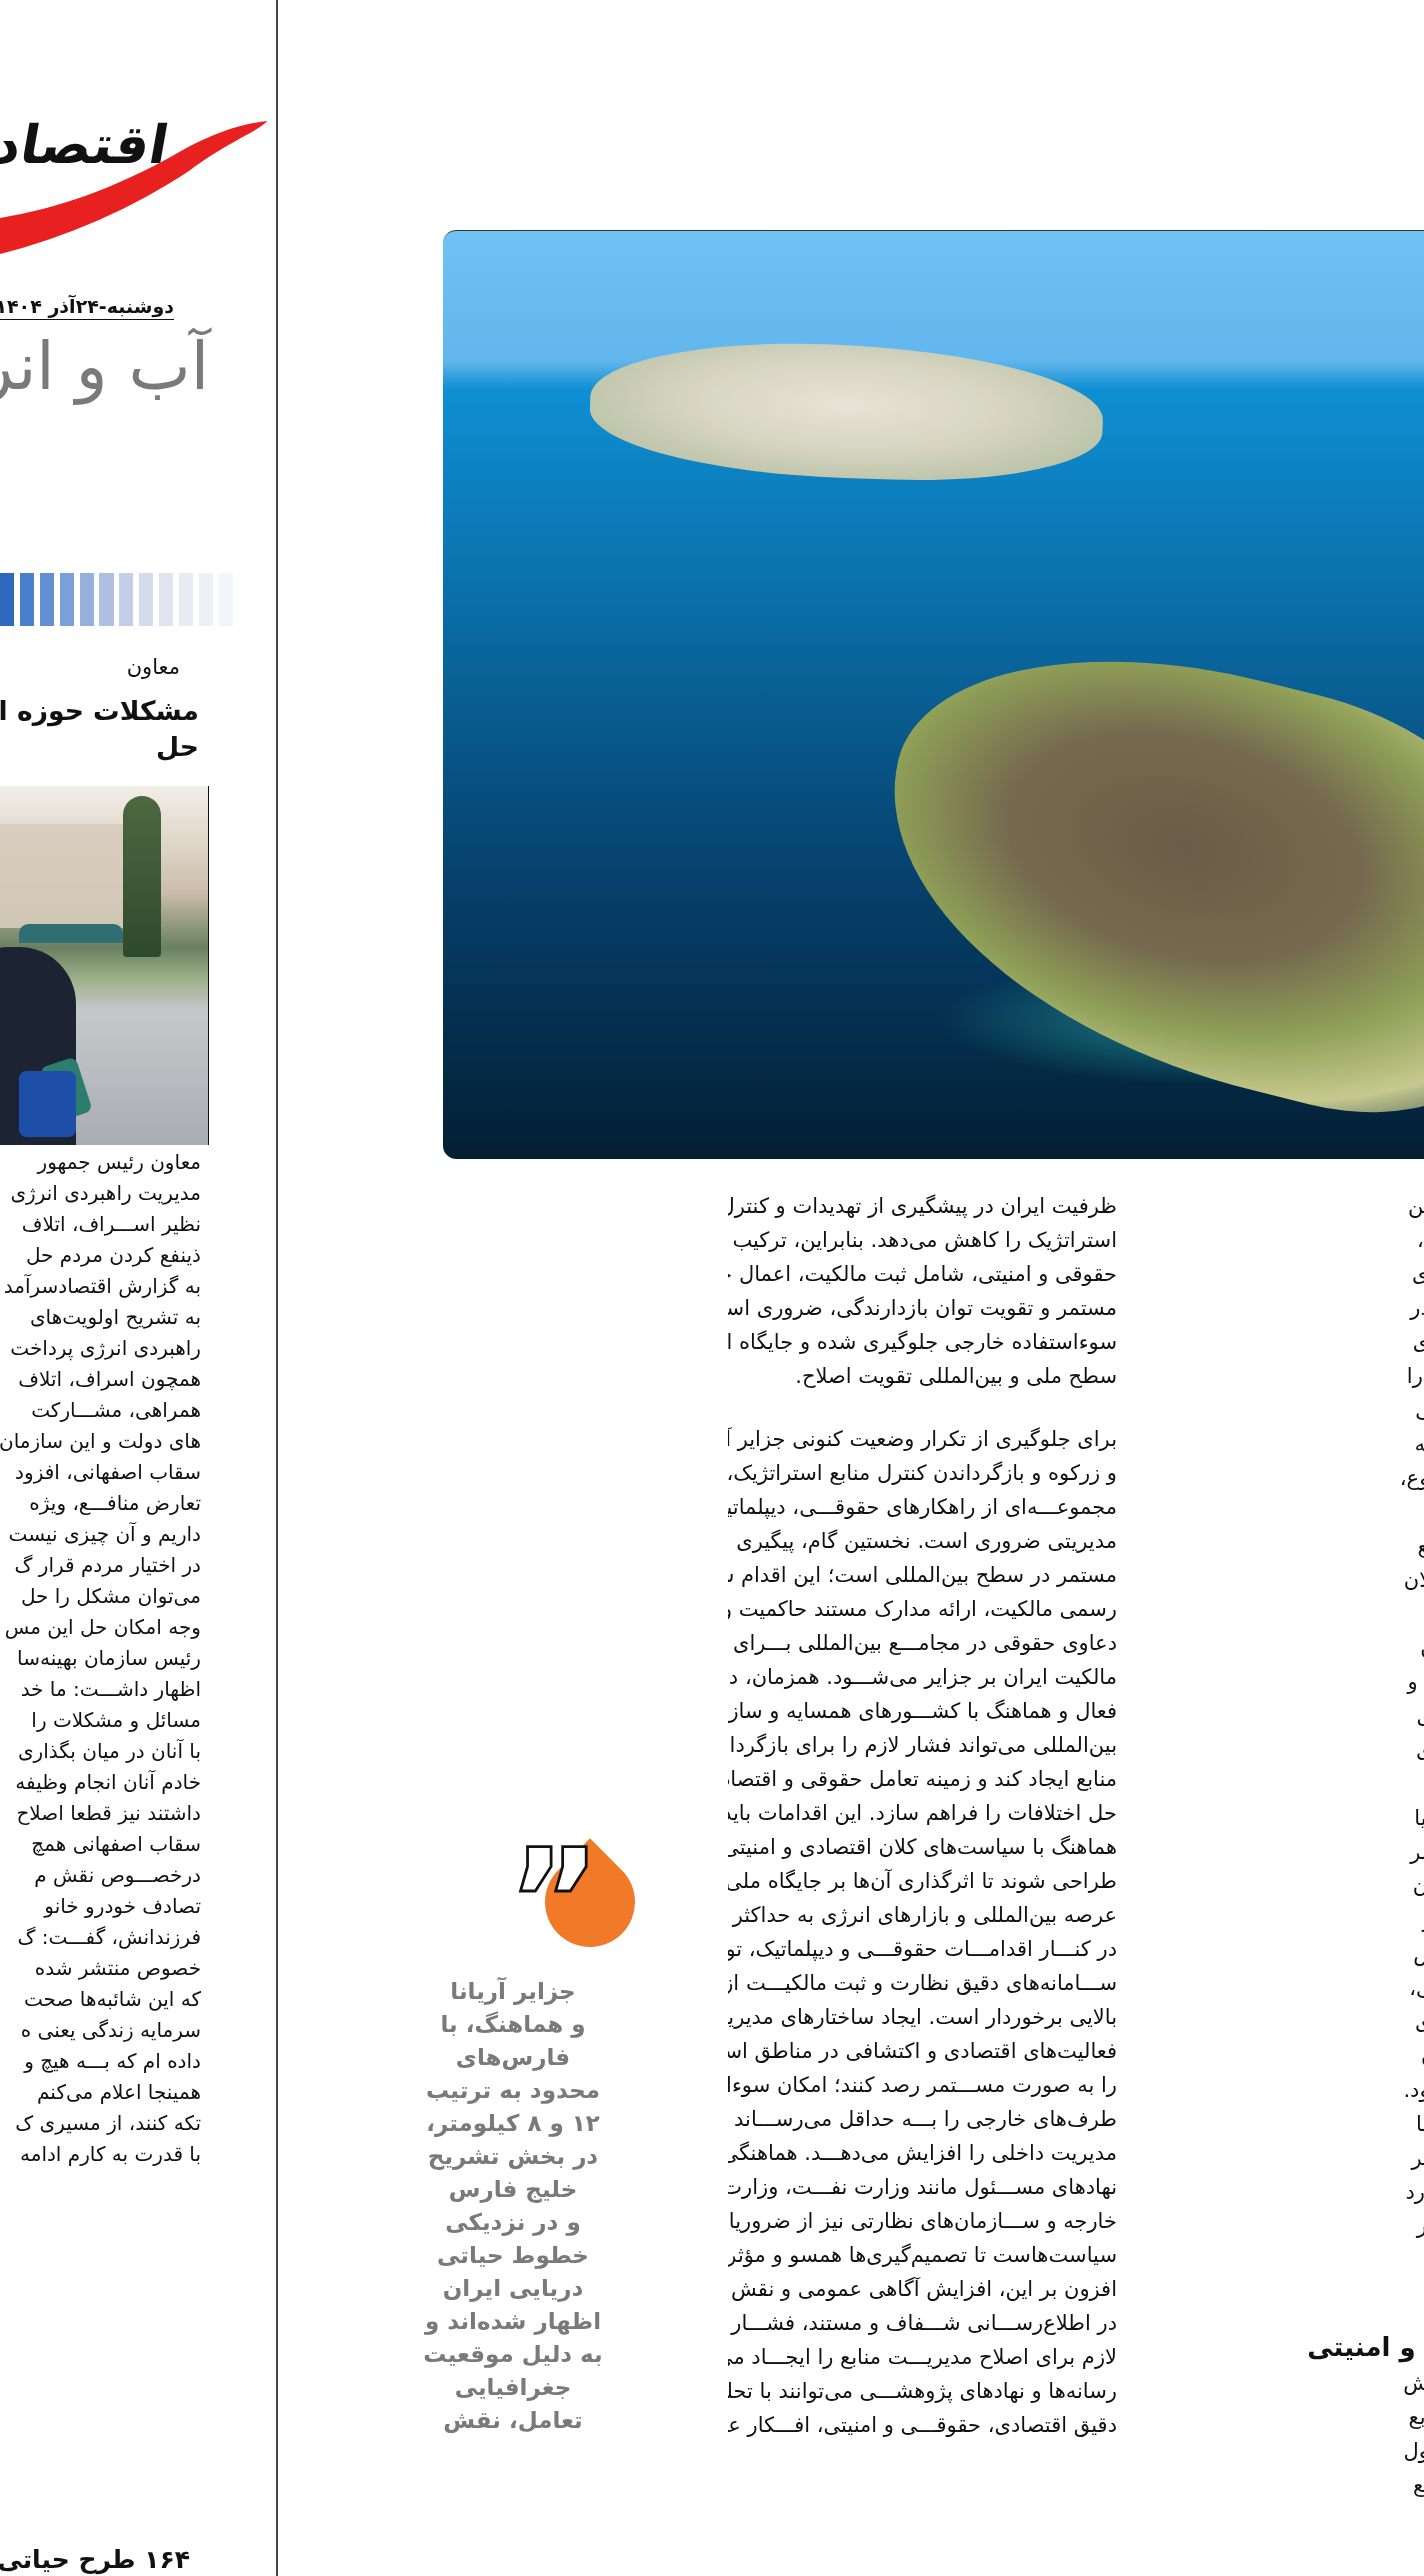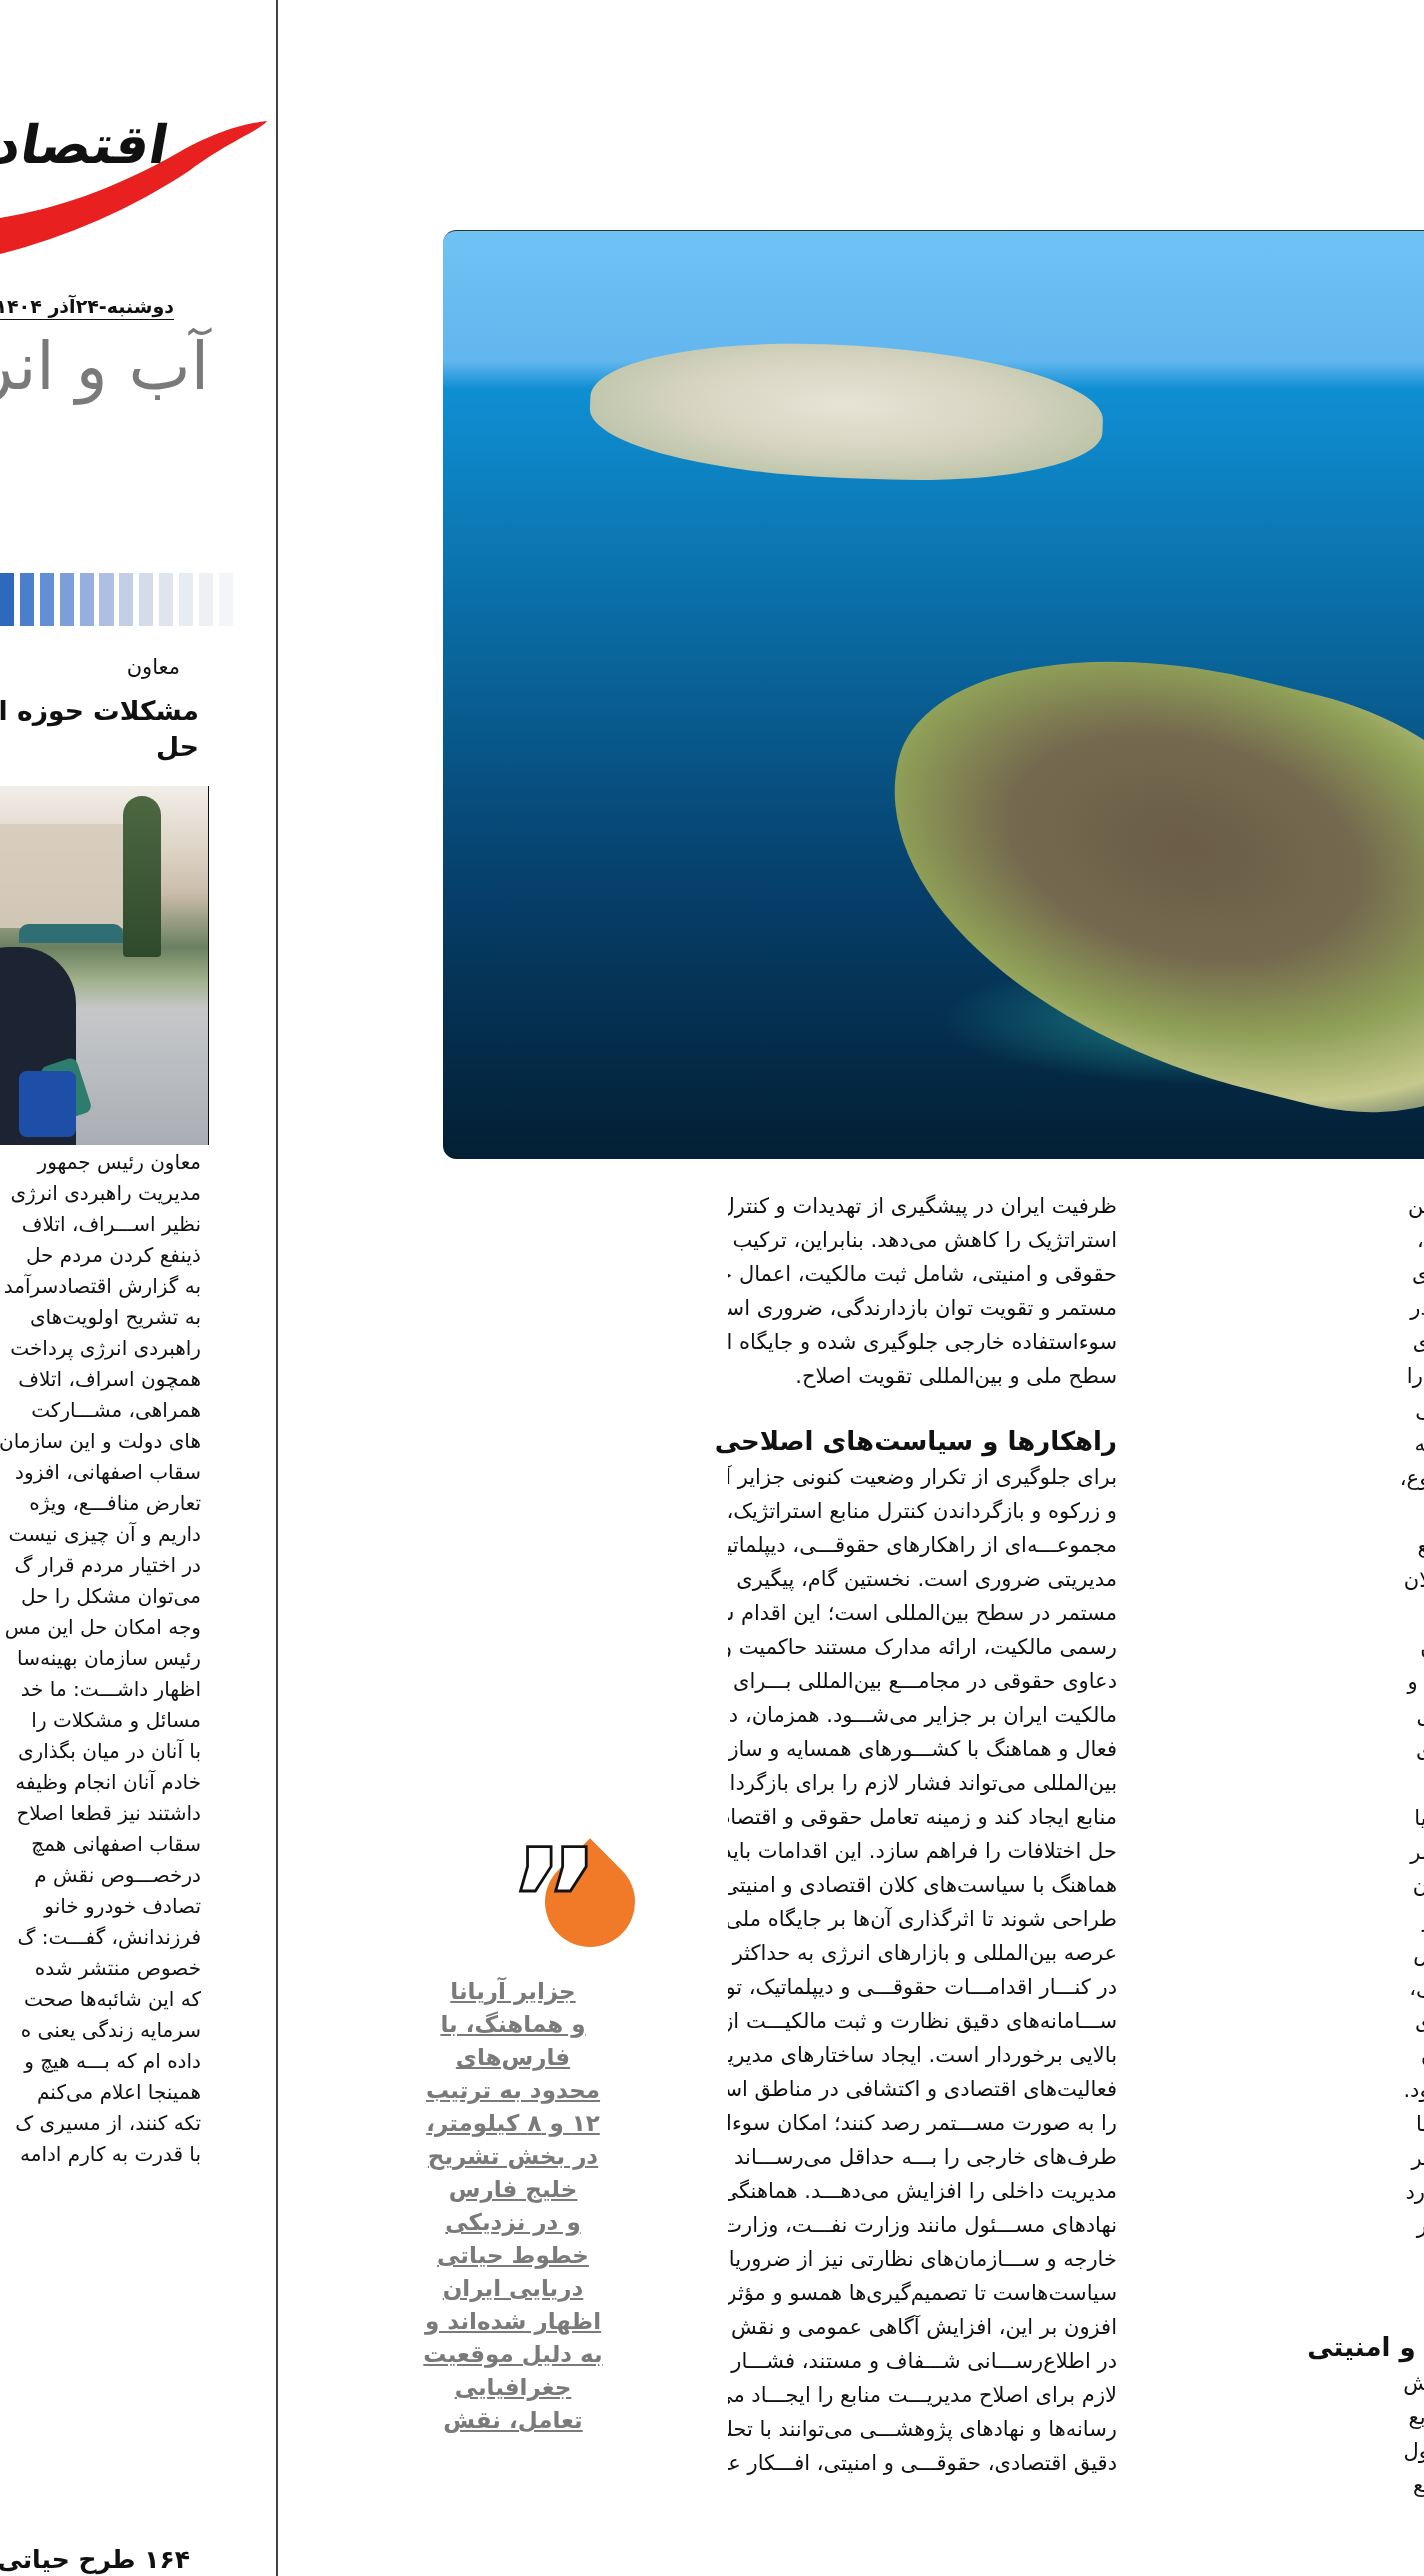--- a/index.html
+++ b/index.html
@@ -47,21 +47,21 @@
     
     .main-col { position: absolute; direction: rtl; font-size: 21px; line-height: 34px; color: #111; }
     .main-col p { white-space: nowrap; overflow: hidden; text-align: right; }
     .main-col h3 { font-size: 26px; font-weight: bold; text-align: center; line-height: 38px; white-space: nowrap; }
 
     
     .pull-quote { position: absolute; left: 479px; top: 1852px; width: 152px; height: 104px; }
     .pq-blob { position: absolute; left: 66px; top: 4.7px; width: 90px; height: 90px; background: #f07a28; border-radius: 0 50% 50% 50%; transform: rotate(45deg); }
     .pq-mark { position: absolute; left: 28.5px; top: -21px; font-size: 142px; font-weight: bold; color: #fff; -webkit-text-stroke: 2.8px #111; font-family: "DejaVu Sans", sans-serif; line-height: 1; }
     .pq-text { position: absolute; left: 418px; top: 1975px; width: 190px; font-size: 23px; font-weight: bold; line-height: 33px; color: #7a7a7a; direction: rtl; text-align: center; }
-    .pq-text p { white-space: nowrap; text-decoration: underline; }
+    .pq-text p { white-space: nowrap; }
   </style>
 </head>
 <body>
 
 <div class="left-col">
   <svg class="logo" viewBox="0 0 290 180" preserveAspectRatio="none">
     <path d="M0 140 C 60 130, 120 110, 190 70 C 230 48, 260 40, 282 38 C 270 50, 240 60, 200 90 C 140 130, 70 160, 0 178 Z" fill="#e8201f"></path>
   </svg>
   <div class="logo-text">اقتصاد</div>
 
@@ -188,21 +188,20 @@
 </div>
 
 <div class="main-col" style="left:728px; width:389px; top:1189px;" id="col-mid">
     <p>ظرفیت ایران در پیشگیری از تهدیدات و کنترل منابع</p>
     <p>استراتژیک را کاهش می‌دهد. بنابراین، ترکیب اقدامات</p>
     <p>حقوقی و امنیتی، شامل ثبت مالکیت، اعمال حاکمیت</p>
     <p>مستمر و تقویت توان بازدارندگی، ضروری است تا از</p>
     <p>سوءاستفاده خارجی جلوگیری شده و جایگاه ایران در</p>
     <p>سطح ملی و بین‌المللی تقویت اصلاح.</p>
     <div style="height: 28.5px;"></div>
-    <h3>راهکارها و سیاست‌های اصلاحی</h3>
     <p>برای جلوگیری از تکرار وضعیت کنونی جزایر آریانا</p>
     <p>و زرکوه و بازگرداندن کنترل منابع استراتژیک، اتخاذ</p>
     <p>مجموعـــه‌ای از راهکارهای حقوقـــی، دیپلماتیک و</p>
     <p>مدیریتی ضروری است. نخستین گام، پیگیری حقوقی</p>
     <p>مستمر در سطح بین‌المللی است؛ این اقدام شامل ثبت</p>
     <p>رسمی مالکیت، ارائه مدارک مستند حاکمیت و طرح</p>
     <p>دعاوی حقوقی در مجامـــع بین‌المللی بـــرای تثبیت</p>
     <p>مالکیت ایران بر جزایر می‌شـــود. همزمان، دیپلماسی</p>
     <p>فعال و هماهنگ با کشـــورهای همسایه و سازمان‌های</p>
     <p>بین‌المللی می‌تواند فشار لازم را برای بازگرداندن کنترل</p>

